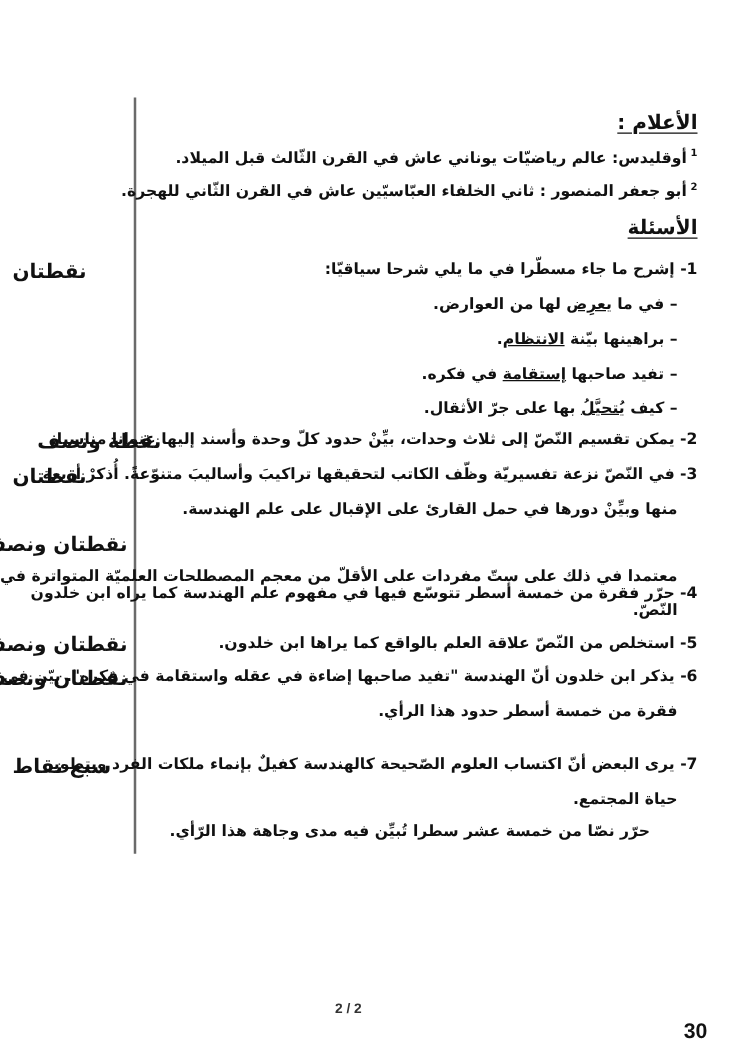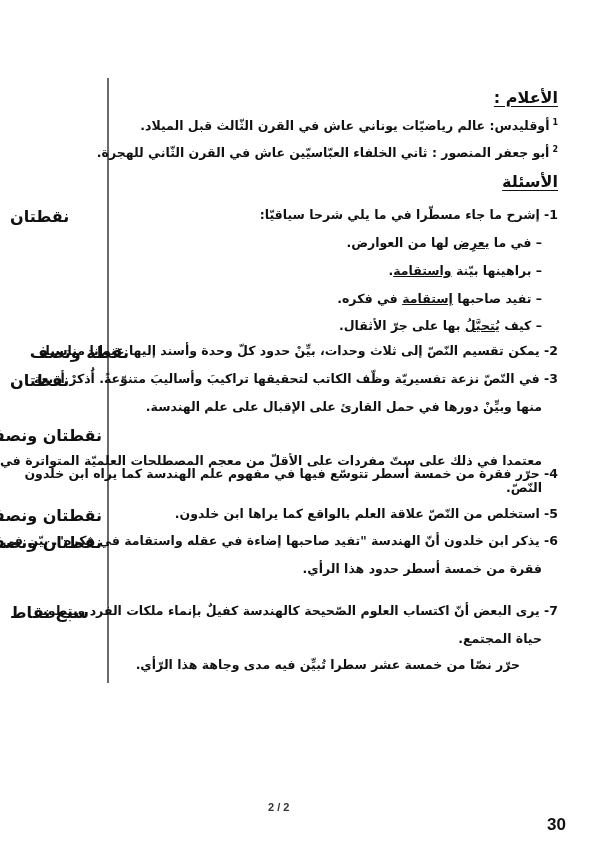--- a/index.html
+++ b/index.html
@@ -54,21 +54,21 @@
 
   <div class="h" style="top:172px;">الأسئلة</div>
 
   <div class="line" style="top:207px;">1- إشرح ما جاء مسطّرا في ما يلي شرحا سياقيّا:</div>
   <div class="score" style="top:207px;">نقطتان</div>
 
   <div class="line" style="top:235px; right:58px;">
     <span>– في ما </span><span class="u">يعرِض</span><span> لها من العوارض.</span>
   </div>
   <div class="line" style="top:263px; right:58px;">
-    <span>– براهينها بيّنة </span><span class="u">واستقامة</span><span>.</span>
+    <span>– براهينها بيّنة </span><span class="u">الانتظام</span><span>.</span>
   </div>
   <div class="line" style="top:291px; right:58px;">
     <span>– تفيد صاحبها </span><span class="u">إستقامة</span><span> في فكره.</span>
   </div>
   <div class="line" style="top:318px; right:58px;">
     <span>– كيف </span><span class="u">يُتحيَّلُ</span><span> بها على جرّ الأثقال.</span>
   </div>
 
   <div class="line wide" style="top:343px;">2- يمكن تقسيم النّصّ إلى ثلاث وحدات، بيِّنْ حدود كلّ وحدة وأسند إليها عنوانا مناسبا.</div>
   <div class="score" style="top:343px;margin-left:27px;">نقطة ونصف</div>

